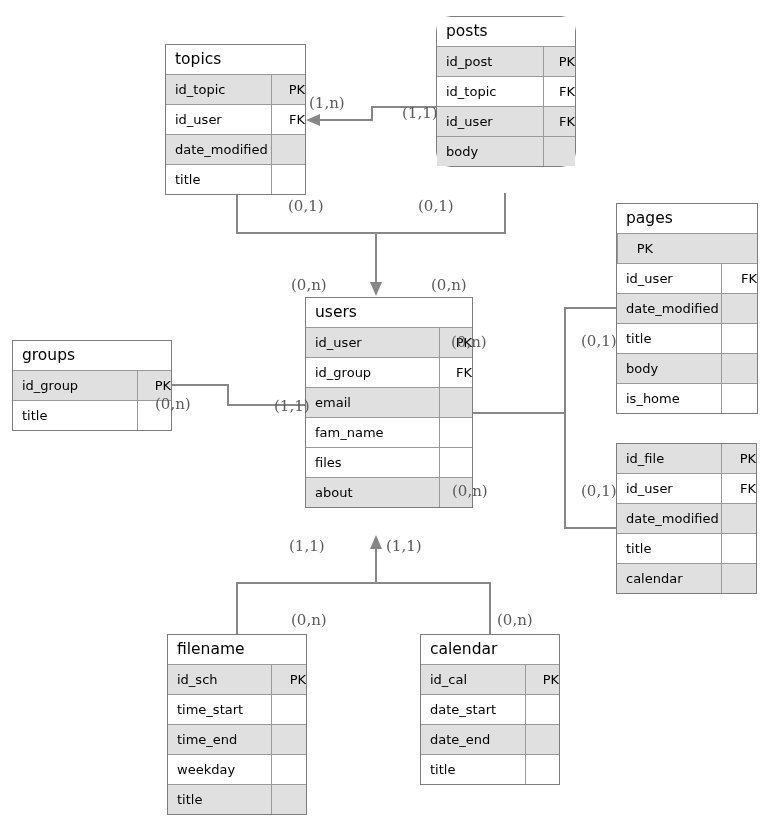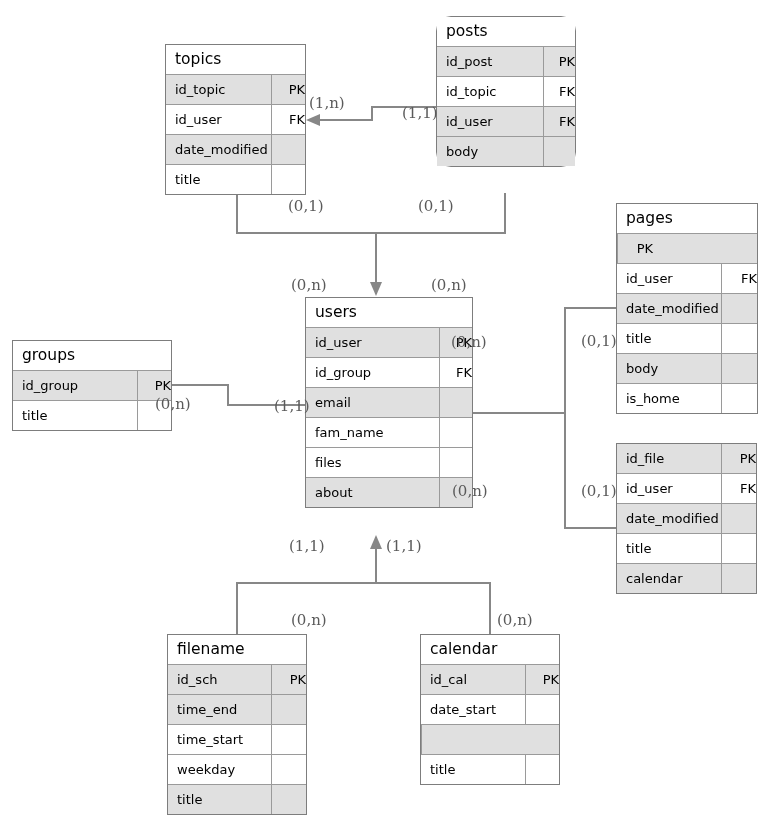--- a/index.html
+++ b/index.html
@@ -213,26 +213,26 @@
         <div class="cell-field">calendar</div>
         <div class="cell-key" style="width: 35px;"></div>
       </div>
     </div>
     <div class="tbl" style="left: 167px; top: 634px; width: 140px;">
       <div class="tbl-title">filename</div>
       <div class="tbl-row shade">
         <div class="cell-field">id_sch</div>
         <div class="cell-key" style="width: 35px;">PK</div>
       </div>
+      <div class="tbl-row">
+        <div class="cell-field">time_start</div>
+        <div class="cell-key" style="width: 35px;"></div>
+      </div>
       <div class="tbl-row shade">
         <div class="cell-field">time_end</div>
-        <div class="cell-key" style="width: 35px;"></div>
-      </div>
-      <div class="tbl-row">
-        <div class="cell-field">time_start</div>
         <div class="cell-key" style="width: 35px;"></div>
       </div>
       <div class="tbl-row">
         <div class="cell-field">weekday</div>
         <div class="cell-key" style="width: 35px;"></div>
       </div>
       <div class="tbl-row shade">
         <div class="cell-field">title</div>
         <div class="cell-key" style="width: 35px;"></div>
       </div>
@@ -241,20 +241,21 @@
       <div class="tbl-title">calendar</div>
       <div class="tbl-row shade">
         <div class="cell-field">id_cal</div>
         <div class="cell-key" style="width: 34px;">PK</div>
       </div>
       <div class="tbl-row">
         <div class="cell-field">date_start</div>
         <div class="cell-key" style="width: 34px;"></div>
       </div>
       <div class="tbl-row shade">
+        <div class="cell-field">date_end</div>
         <div class="cell-key" style="width: 34px;"></div>
       </div>
       <div class="tbl-row">
         <div class="cell-field">title</div>
         <div class="cell-key" style="width: 34px;"></div>
       </div>
     </div>
     <div class="card-label" style="left: 309px; top: 96px;">(1,n)</div>
     <div class="card-label" style="left: 402px; top: 106px;">(1,1)</div>
     <div class="card-label" style="left: 288px; top: 199px;">(0,1)</div>

